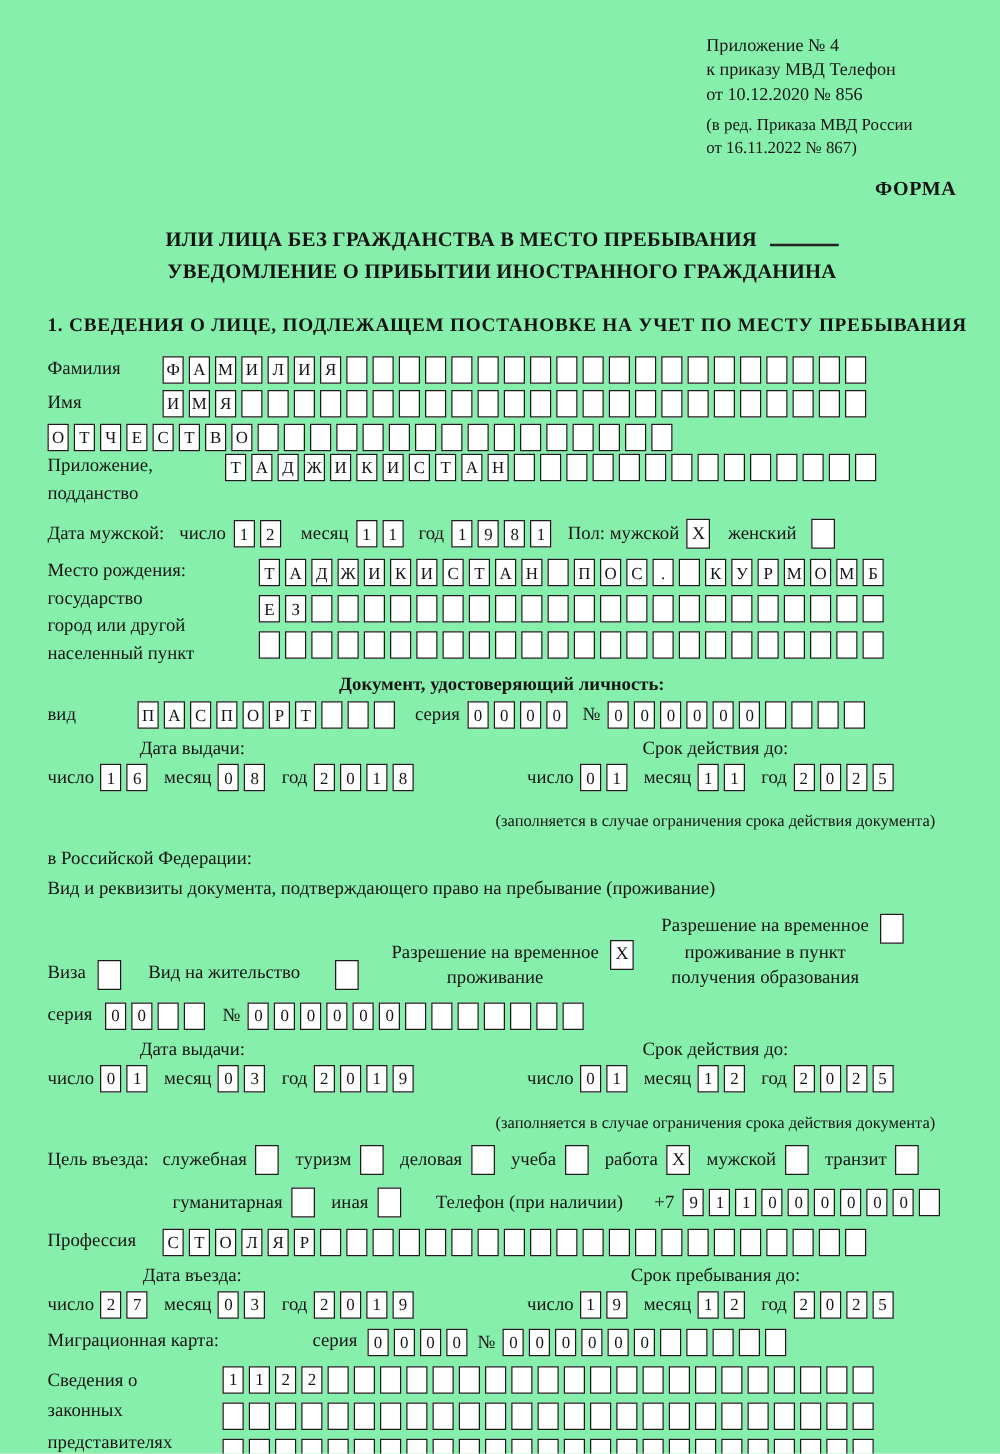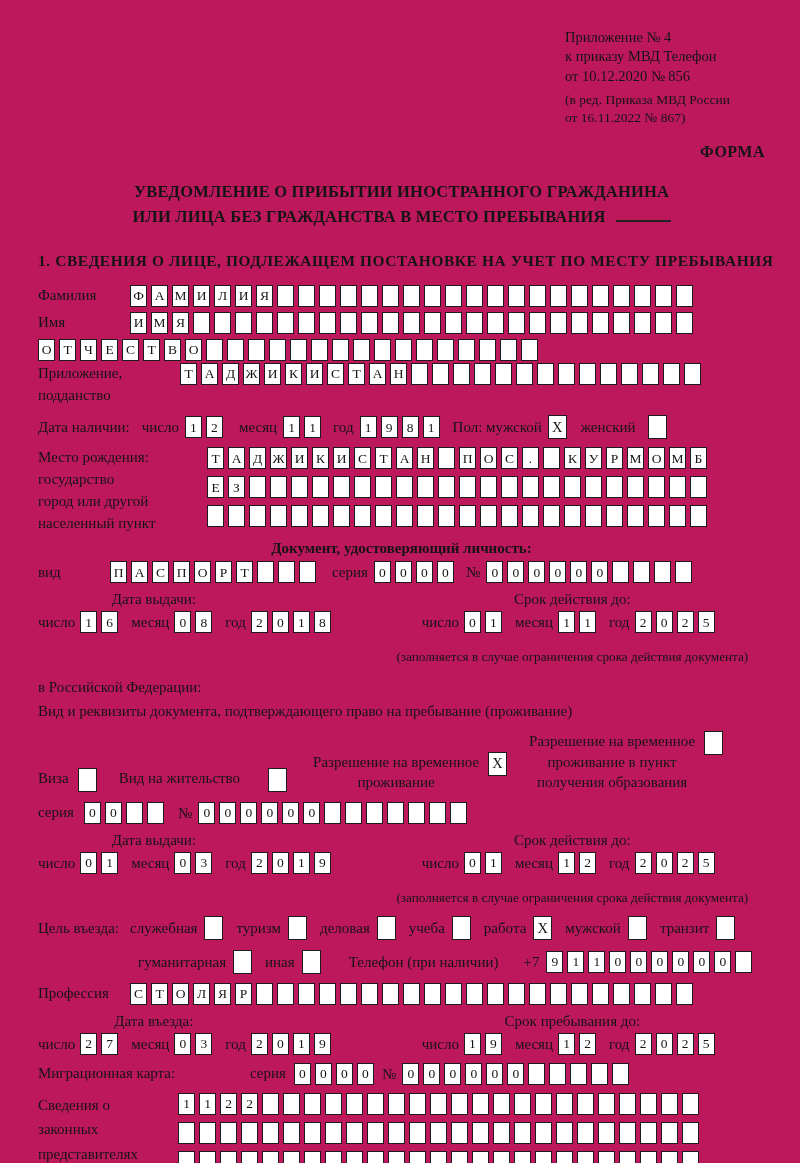--- a/index.html
+++ b/index.html
@@ -1,17 +1,17 @@
 <!DOCTYPE html>
 <html><head>
 <meta charset="utf-8">
 <style>
   html,body{margin:0;padding:0;background:#e8e8e8;}
   .page{
-    width:800px;height:1163px;box-sizing:border-box;background:#be185d;
+    width:800px;height:1163px;box-sizing:border-box;background:#86efac;
     padding:28px 35px 20px 38px;color:#141414;
     font-family:"Liberation Serif","DejaVu Serif",serif;font-size:15px;
     overflow:hidden;position:relative;
   }
   .appendix{margin-left:527px;font-size:14.5px;line-height:1.33;}
   .appendix .small{font-size:13.5px;}
   .appendix .gap{margin-top:5px;}
   .forma{text-align:right;font-weight:bold;font-size:16px;margin-top:16px;letter-spacing:.5px;}
   .title{text-align:center;font-weight:bold;font-size:16.5px;margin-top:18px;line-height:1.55;letter-spacing:.2px;}
   .blank-line{display:inline-block;width:55px;border-bottom:2.5px solid #222;margin-left:10px;vertical-align:baseline;}
@@ -70,22 +70,22 @@
     <div>Приложение № 4</div>
     <div>к приказу МВД Телефон</div>
     <div>от 10.12.2020 № 856</div>
     <div class="small gap">(в ред. Приказа МВД России</div>
     <div class="small">от 16.11.2022 № 867)</div>
   </div>
 
   <div class="forma">ФОРМА</div>
 
   <div class="title">
+    <div><span>ИЛИ ЛИЦА БЕЗ ГРАЖДАНСТВА В МЕСТО ПРЕБЫВАНИЯ</span><span class="blank-line"></span></div>
     <div>УВЕДОМЛЕНИЕ О ПРИБЫТИИ ИНОСТРАННОГО ГРАЖДАНИНА</div>
-    <div><span>ИЛИ ЛИЦА БЕЗ ГРАЖДАНСТВА В МЕСТО ПРЕБЫВАНИЯ</span><span class="blank-line"></span></div>
   </div>
 
   <div class="sec-head">1. СВЕДЕНИЯ О ЛИЦЕ, ПОДЛЕЖАЩЕМ ПОСТАНОВКЕ НА УЧЕТ ПО МЕСТУ ПРЕБЫВАНИЯ</div>
 
   <div class="row" style="margin-top:15px;">
     <span class="lbl w92">Фамилия</span>
     <span class="cells">
         <span class="cell">Ф</span>
         <span class="cell">А</span>
         <span class="cell">М</span>
@@ -206,21 +206,21 @@
         <span class="cell"></span>
         <span class="cell"></span>
         <span class="cell"></span>
         <span class="cell"></span>
         <span class="cell"></span>
         <span class="cell"></span>
       </span>
   </div>
 
   <div class="row vcenter" style="margin-top:9px;">
-    <span class="lbl">Дата наличии:</span>
+    <span class="lbl">Дата мужской:</span>
     <span class="inlbl">число</span>
     <span class="cells">
         <span class="cell">1</span>
         <span class="cell">2</span>
       </span>
     <span class="inlbl">месяц</span>
     <span class="cells">
         <span class="cell">1</span>
         <span class="cell">1</span>
       </span>

